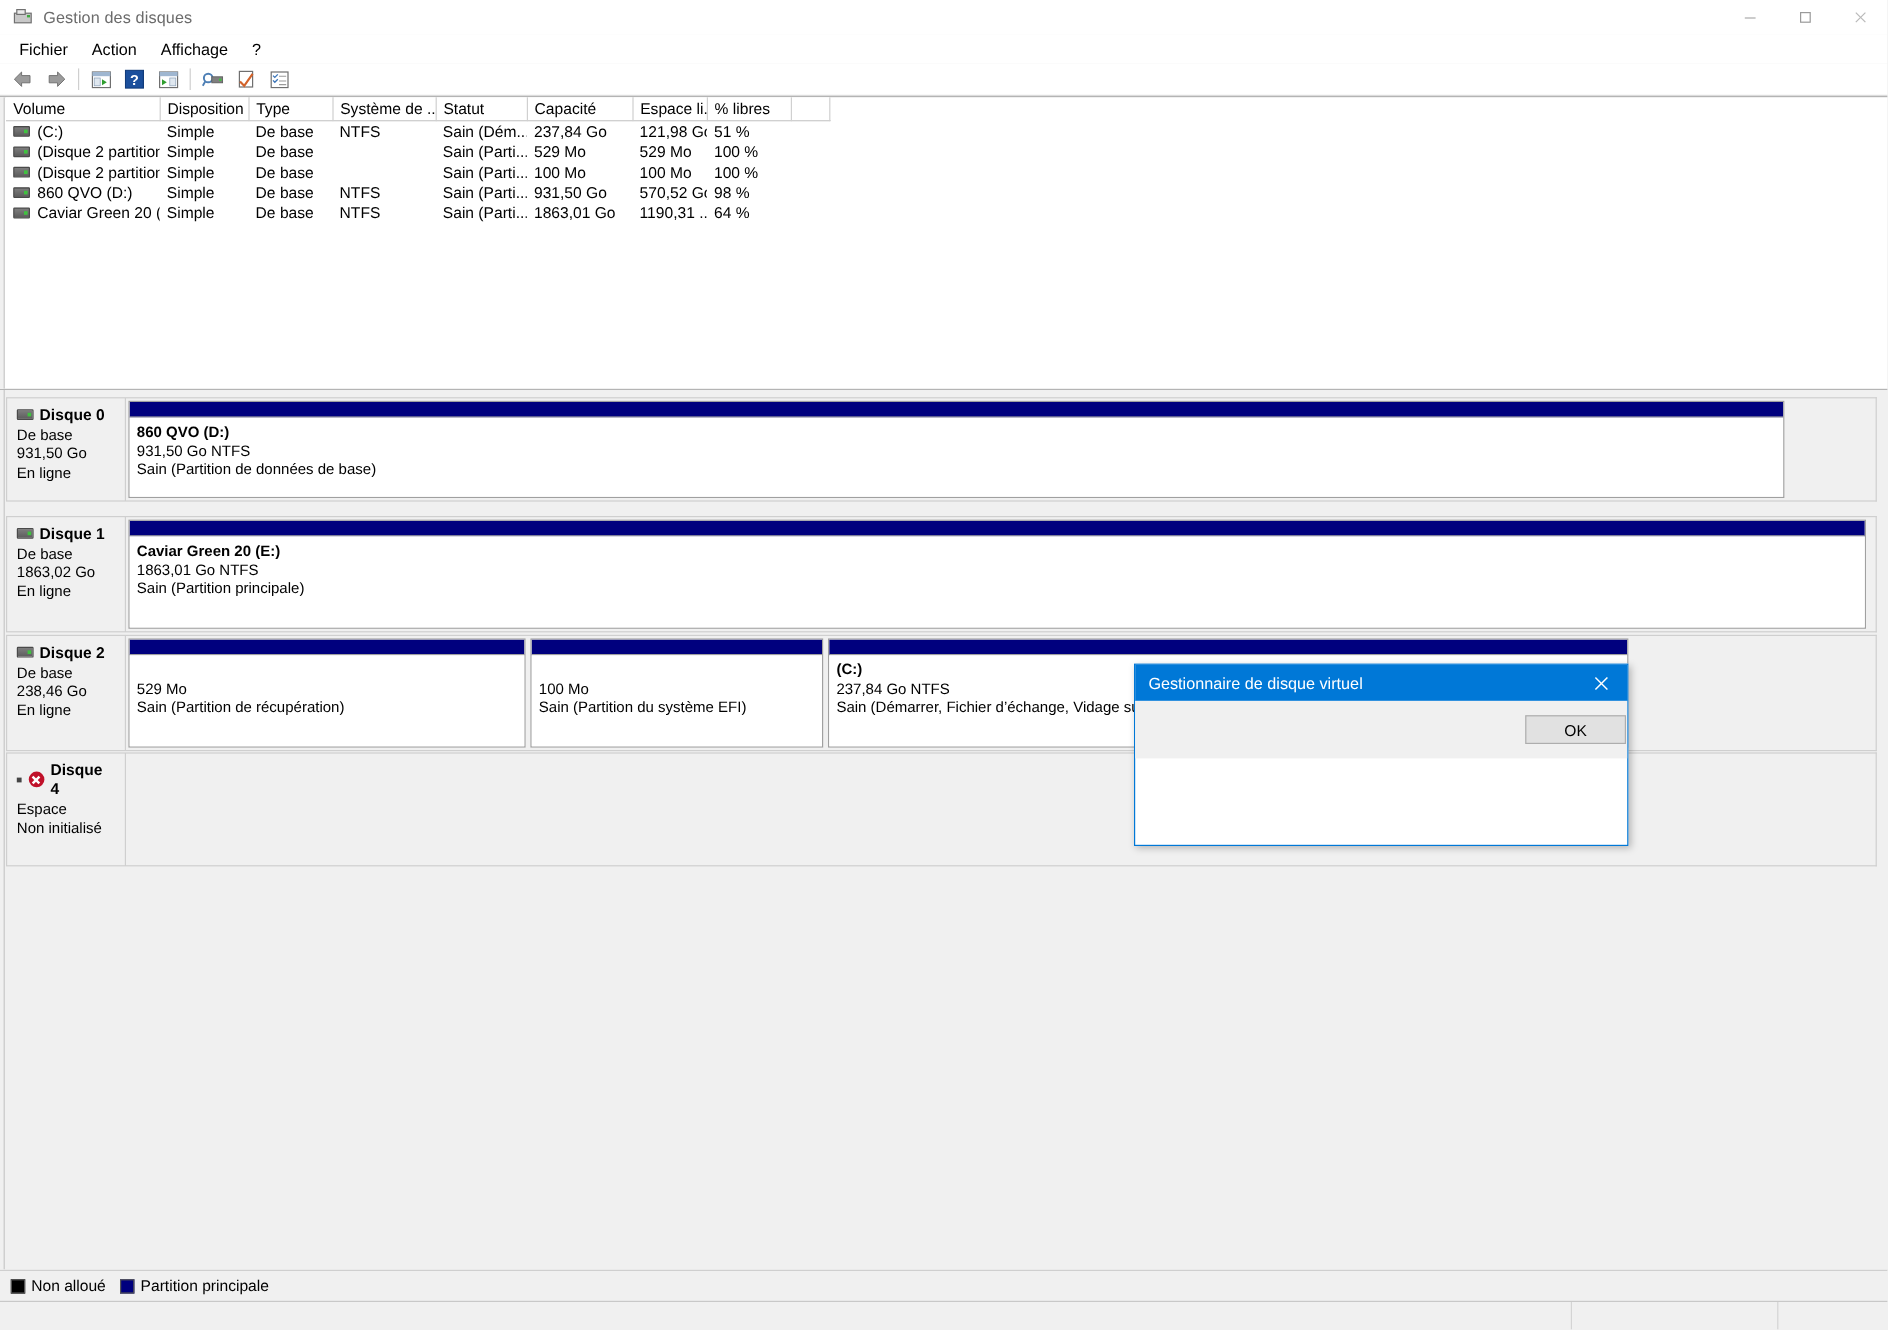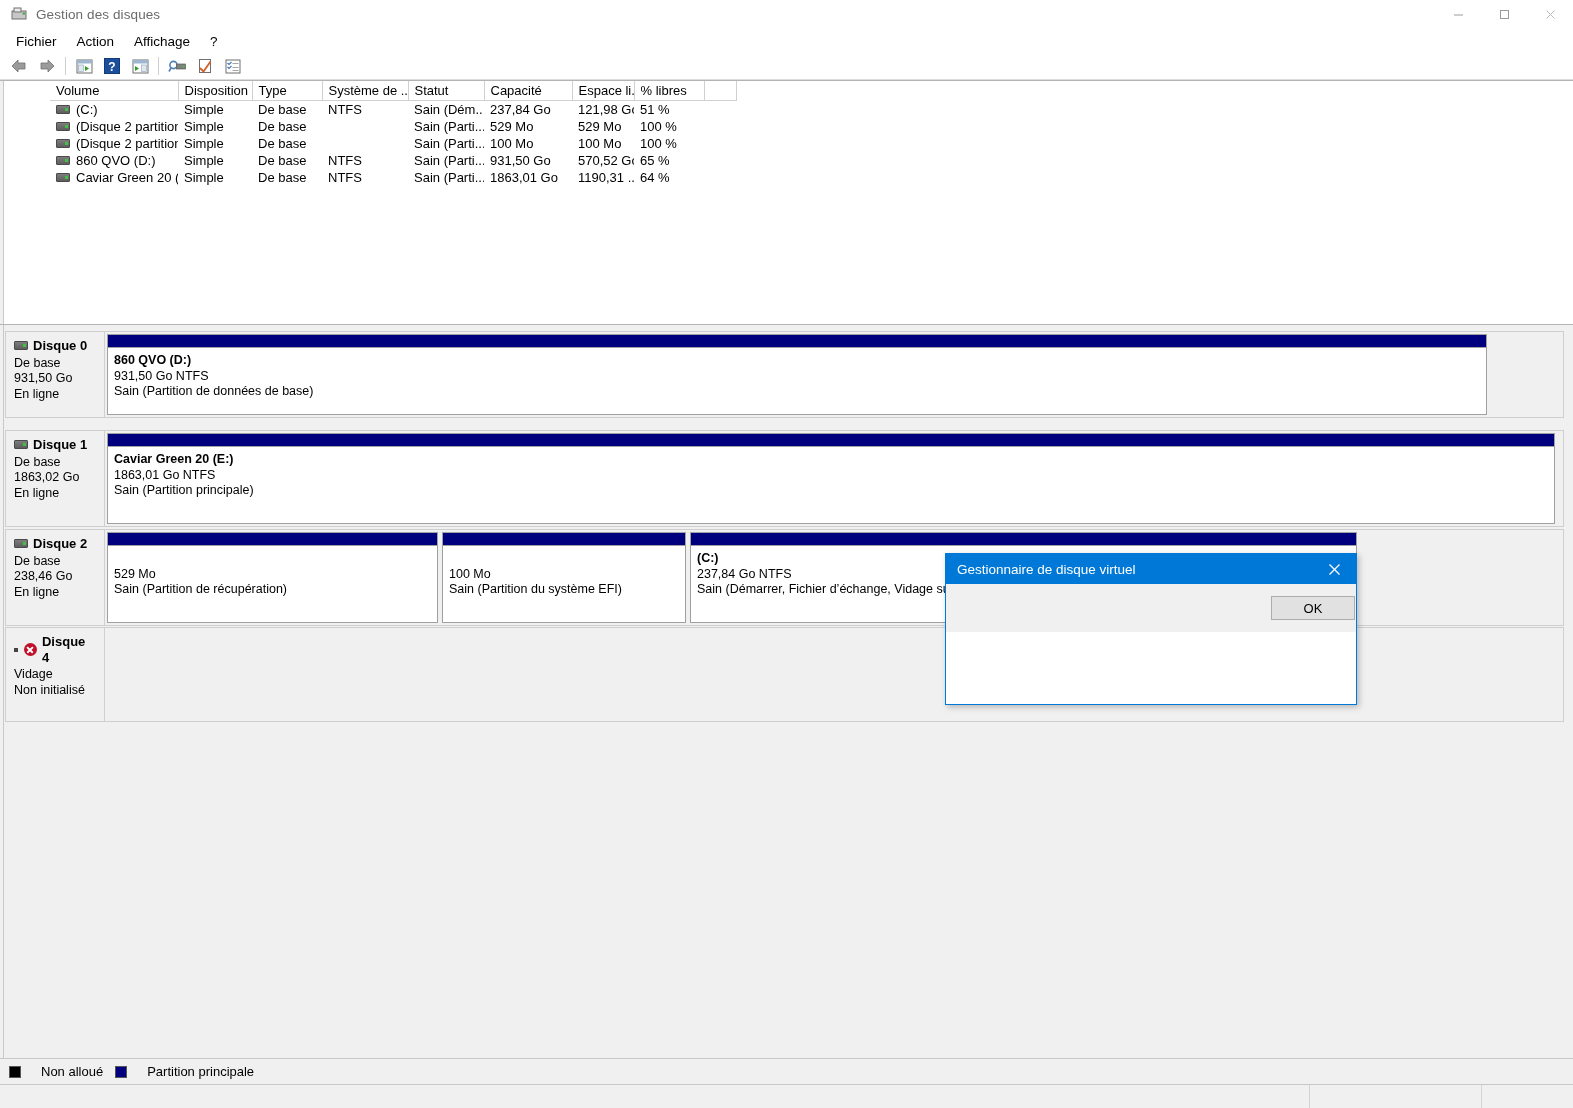--- a/index.html
+++ b/index.html
@@ -91,21 +91,21 @@
     border: 1px solid #b4b4b4;
     border-left: none; border-right: none;
     flex: 0 0 auto;
     overflow: hidden;
   }
   .lp-left-edge {
     position: absolute; left: 0; top: 0; bottom: 0; width: 4px;
     background: #f0f0f0;
     border-right: 1px solid #c8c8c8;
   }
-  .lp-inner { position: absolute; left: 5px; top: 0; right: 0; bottom: 0; margin-left: 45px; }
+  .lp-inner { position: absolute; left: 5px; top: 0; right: 0; bottom: 0; }
   table.vol {
     border-collapse: collapse;
     table-layout: fixed;
     width: 686px;
     font-size: 13px;
   }
   table.vol th {
     background: #ffffff;
     border: 1px solid #d0d0d0;
     border-top: none; border-left: none;
@@ -234,21 +234,21 @@
   .legend {
     flex: 0 0 auto;
     height: 26px;
     background: #f0f0f0;
     display: flex; align-items: center;
     padding-left: 9px;
     gap: 6px;
     font-size: 13px;
     border-top: 1px solid #c8c8c8;
   }
-  .lg-item { display: flex; align-items: center; gap: 20px; margin-right: 6px; }
+  .lg-item { display: flex; align-items: center; gap: 5px; margin-right: 6px; }
   .lg-sw { width: 12px; height: 12px; border: 1px solid #555; }
 
   
   .statusbar {
     flex: 0 0 auto;
     height: 24px;
     background: #f0f0f0;
     border-top: 1px solid #c8c8c8;
     display: flex;
     align-items: stretch;
@@ -517,21 +517,21 @@
                   <span class="drive-icon"></span>
                   <span>860 QVO (D:)</span>
                 </span>
               </td>
               <td>Simple</td>
               <td>De base</td>
               <td>NTFS</td>
               <td>Sain (Parti...</td>
               <td>931,50 Go</td>
               <td>570,52 Go</td>
-              <td>65 %</td>
+              <td>98 %</td>
               <td></td>
             </tr>
             <tr>
               <td>
                 <span class="vol-cell-name">
                   <span class="drive-icon"></span>
                   <span>Caviar Green 20 (E:)</span>
                 </span>
               </td>
               <td>Simple</td>
@@ -630,21 +630,21 @@
             </div>
           </div>
         </div>
         <div class="disk-row" style="top: 302px; height: 95px;">
           <div class="disk-head">
             <div class="dh-title">
               <span class="err-mark"></span>
               <span class="err-icon"></span>
               <span>Disque 4</span>
             </div>
-            <div class="dh-line">Vidage</div>
+            <div class="dh-line">Espace</div>
             <div class="dh-line"></div>
             <div class="dh-line">Non initialisé</div>
           </div>
           <div class="disk-body"></div>
         </div>
       </div>
   </div>
 
   <div class="legend">
     <span class="lg-item">

